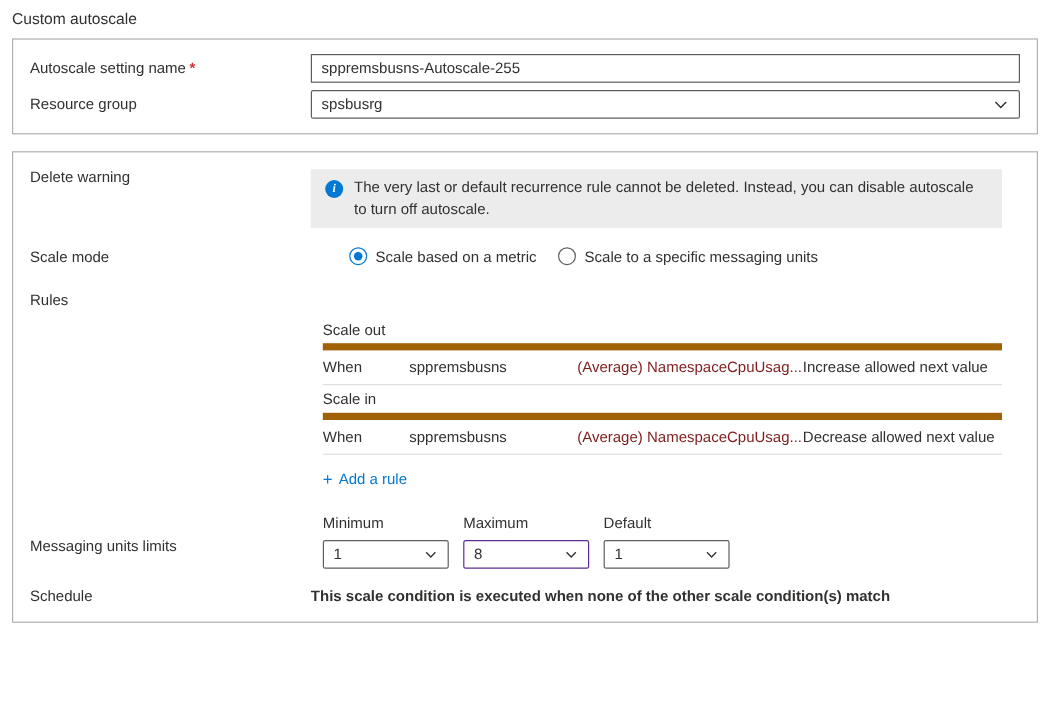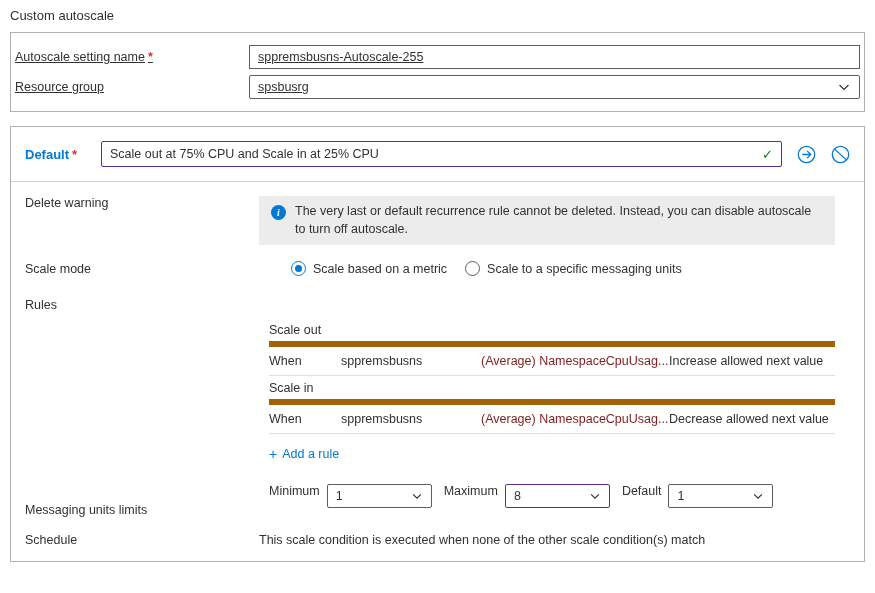--- a/index.html
+++ b/index.html
@@ -7,21 +7,21 @@
   body {
     width: 875px; height: 593px; overflow: hidden;
     font-family: "Liberation Sans", "DejaVu Sans", sans-serif;
     font-size: 12.5px; color: #323130;
     padding: 8px 10px;
   }
   .page-title { font-size: 13px; margin-bottom: 9px; color: #323130; }
   .box { border: 1px solid #b3b0ad; background: #fff; }
 
   
-  #settings-box { padding: 12px 4px; text-decoration: underline; }
+  #settings-box { padding: 12px 14px; }
   .form-row { display: flex; align-items: center; }
   .form-row + .form-row { margin-top: 6px; }
   .form-label { width: 234px; flex-shrink: 0; color: #323130; }
   .req { color: #d13438; margin-left: 3px; font-weight: bold; }
   .text-input {
     flex: 1; height: 24px; border: 1px solid #605e5c; border-radius: 0;
     padding: 0 8px; font: inherit; color: #323130; outline: none; background: #fff;
   }
   .select {
     flex: 1; height: 24px; border: 1px solid #605e5c; border-radius: 2px;
@@ -90,29 +90,29 @@
   .metric-link { color: #7f1d1d; cursor: pointer; }
   .add-rule {
     margin-top: 13px; color: #0078d4; cursor: pointer;
     display: inline-flex; align-items: center; gap: 5px; background: none; border: none;
     font: inherit; padding: 0;
   }
   .plus-glyph { font-size: 14px; line-height: 1; }
 
   .limits-label { padding-top: 19px; }
   .limits-grid { display: flex; gap: 12px; margin-left: 10px; }
-  .limit-group { display: flex; flex-direction: row; gap: 7px; }
+  .limit-group { display: flex; flex-direction: column; gap: 7px; }
   .limit-select {
     width: 105px; height: 24px; border: 1px solid #605e5c; border-radius: 2px;
     display: flex; align-items: center; justify-content: space-between;
     padding: 0 8px; cursor: pointer; background: #fff;
   }
   .limit-select.modified { border-color: #5c2d91; }
 
-  .schedule-text { font-weight: normal; flex: 1; margin-right: 15px; }
+  .schedule-text { font-weight: bold; flex: 1; margin-right: 15px; }
   .chev { flex-shrink: 0; }
 </style>
 </head>
 <body>
 
 <div class="page-title">Custom autoscale</div>
 
 <div class="box" id="settings-box">
   <div class="form-row">
     <div class="form-label">
@@ -126,41 +126,20 @@
       <span>spsbusrg</span>
       <svg class="chev" width="14" height="14" viewBox="0 0 14 14">
         <path d="M2.5 5l4.5 4.5L11.5 5" fill="none" stroke="#323130" stroke-width="1.2"></path>
       </svg>
     </div>
   </div>
 </div>
 
 <div class="box" id="condition-box">
 
-  <div class="condition-header">
-    <div class="condition-title">
-      <span>Default</span><span class="req">*</span>
-    </div>
-    <div class="condition-input-wrap">
-      <input class="condition-input" type="text" value="Scale out at 75% CPU and Scale in at 25% CPU" style="">
-      <span class="check-icon">✓</span>
-    </div>
-    <button class="icon-btn">
-      <svg width="19" height="19" viewBox="0 0 18 18">
-        <circle cx="9" cy="9" r="7.8" fill="none" stroke="#0078d4" stroke-width="1.2"></circle>
-        <path d="M5 9h7.2M9.6 5.6L13 9l-3.4 3.4" fill="none" stroke="#0078d4" stroke-width="1.2"></path>
-      </svg>
-    </button>
-    <button class="icon-btn">
-      <svg width="19" height="19" viewBox="0 0 18 18">
-        <circle cx="9" cy="9" r="7.8" fill="none" stroke="#0078d4" stroke-width="1.2"></circle>
-        <line x1="3.5" y1="3.9" x2="14.5" y2="14.1" stroke="#0078d4" stroke-width="1.2"></line>
-      </svg>
-    </button>
-  </div>
 
   <div class="condition-body">
 
     <div class="body-row row-delete">
       <div class="form-label">Delete warning</div>
       <div class="info-box">
         <span class="info-icon">i</span>
         <span>The very last or default recurrence rule cannot be deleted. Instead, you can disable autoscale to turn off autoscale.</span>
       </div>
     </div>

